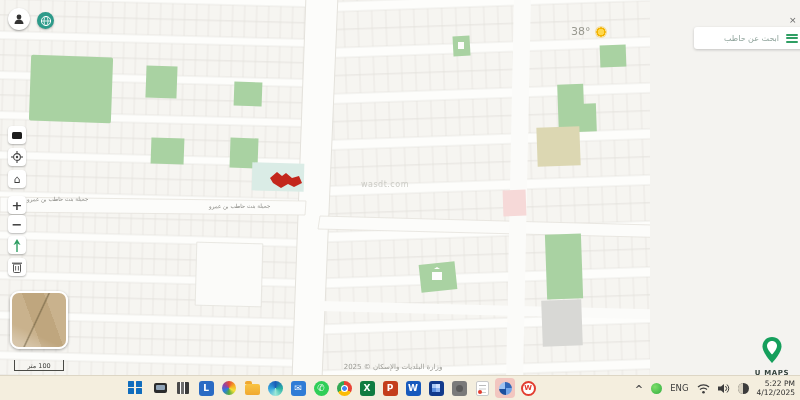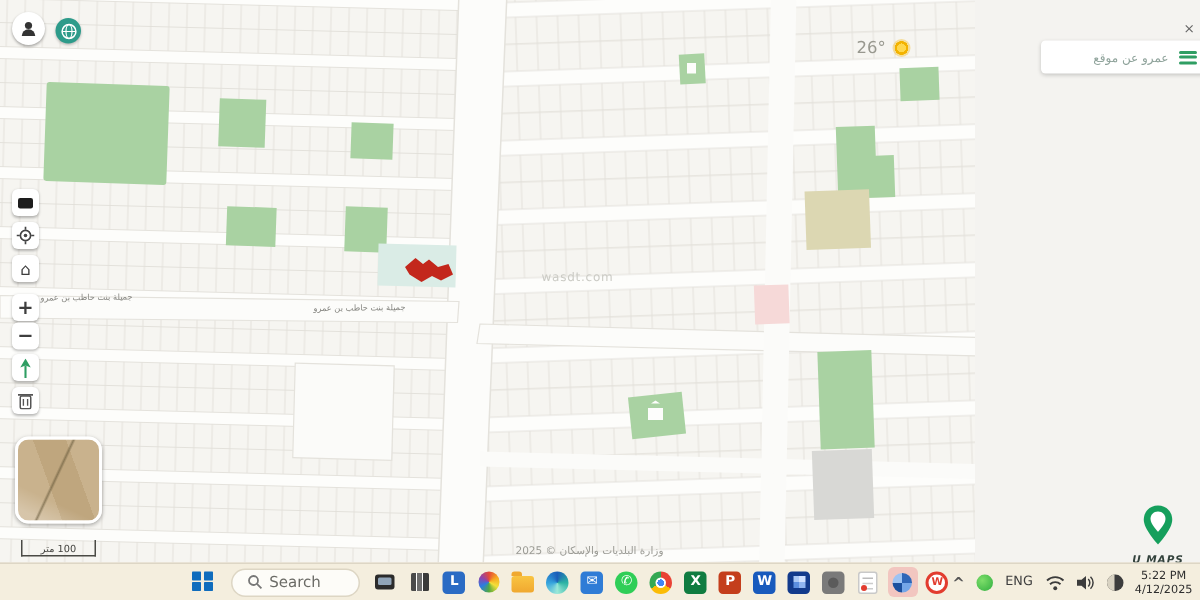--- a/index.html
+++ b/index.html
@@ -38,21 +38,21 @@
     box-shadow:0 1px 3px rgba(0,0,0,.35);
     background:
       linear-gradient(115deg,rgba(122,104,70,.0) 45%,rgba(95,82,52,.55) 47%,rgba(122,104,70,0) 49%),
       linear-gradient(25deg,rgba(255,255,255,.25) 10%,rgba(0,0,0,0) 30%),
       linear-gradient(70deg,#c9b28d 0 40%,#bfa67e 40% 70%,#c9b28d 70%);}
   .scalebar{position:absolute;left:14px;top:360px;width:50px;height:11px;
     border-left:1.5px solid #4a4a45;border-right:1.5px solid #4a4a45;border-bottom:1.5px solid #4a4a45;
     display:flex;align-items:flex-end;justify-content:center;}
   .scalebar span{font-size:6.5px;color:#3e3e3a;line-height:1;padding-bottom:1px;}
   .brand{position:absolute;left:746px;top:336px;width:52px;text-align:center;}
-  .brand .txt{font-size:7px;font-weight:bold;color:#33423c;letter-spacing:.6px;margin-top:1px;font-style:italic;}
+  .brand .txt{font-size:7px;font-weight:bold;color:#33423c;letter-spacing:.6px;margin-top:1px;}
 
   
   .taskbar{position:absolute;left:0;bottom:0;width:800px;height:25px;background:#f4eede;border-top:1px solid #ddd6c5;
     display:flex;align-items:center;}
   .tb-start{margin-left:128px;width:15px;height:15px;display:grid;grid-template-columns:6px 6px;grid-template-rows:6px 6px;gap:1.5px;cursor:pointer;}
   .tb-start i{background:#0f6cbd;display:block;border-radius:.5px;}
   .pill{margin-left:12px;display:flex;align-items:center;gap:5px;background:#fdfcf8;border:1px solid #ddd6c4;
     border-radius:11px;height:19px;padding:0 10px;width:103px;}
   .pill .ph{font-size:10px;color:#6b6b66;}
   .apps{display:flex;gap:3px;margin-left:7px;}
@@ -80,21 +80,21 @@
   .ic-notes::after{content:"";position:absolute;left:1px;bottom:1px;width:4px;height:4px;border-radius:50%;background:#e23c2f;}
   .ic-pinwheel{width:13px;height:13px;border-radius:50%;background:conic-gradient(#2f66b8 0 90deg,#74a6e8 0 180deg,#1b4f9e 0 270deg,#9ec3f2 0);}
   .ic-wps{width:15px;height:15px;border-radius:50%;background:#fff;border:2.5px solid #e23c2f;color:#e23c2f;
     font-size:7px;font-weight:bold;display:flex;align-items:center;justify-content:center;}
   .tray{margin-left:auto;display:flex;align-items:center;gap:8px;margin-right:5px;}
   .chev{font-size:10px;color:#555;font-weight:bold;transform:translateY(1px);}
   .ic-greendot{width:11px;height:11px;border-radius:50%;background:radial-gradient(circle at 35% 35%,#7ede6a,#2fae3f);}
   .lang{font-size:8.5px;color:#3c3c3c;}
   .ic-moon{width:11px;height:11px;border-radius:50%;background:#3c3c3c;position:relative;overflow:hidden;}
   .ic-moon::after{content:"";position:absolute;left:0;top:0;width:50%;height:100%;background:#d8d2c2;}
-  .clock{text-align:center;font-size:7.5px;color:#2e2e2e;line-height:1.2;}
+  .clock{text-align:right;font-size:7.5px;color:#2e2e2e;line-height:1.2;}
 </style>
 </head>
 <body>
 
 <div class="screen">
 
   <div class="map">
     <svg width="800" height="375" viewBox="0 0 800 375">
       <defs>
         <pattern id="lotsA" width="12" height="40" patternUnits="userSpaceOnUse">
@@ -205,26 +205,26 @@
   <div class="mbtn" style="top:258px;">
     <svg width="10" height="12" viewBox="0 0 10 12">
       <rect x="1.5" y="3" width="7" height="8.5" rx="1" fill="none" stroke="#555" stroke-width="1"></rect>
       <line x1="0" y1="2.2" x2="10" y2="2.2" stroke="#555" stroke-width="1.2"></line>
       <line x1="3.6" y1="5" x2="3.6" y2="9.5" stroke="#555" stroke-width=".9"></line>
       <line x1="6.4" y1="5" x2="6.4" y2="9.5" stroke="#555" stroke-width=".9"></line>
     </svg>
   </div>
 
   <div class="weather">
-    <span class="t">26°</span>
+    <span class="t">38°</span>
     <span class="sun"></span>
   </div>
 
   <div class="searchbox">
-    <span class="ph">عمرو عن موقع</span>
+    <span class="ph">ابحث عن حاطب</span>
     <span class="burger">
         <i></i>
         <i></i>
         <i></i>
       </span>
   </div>
   <span class="close-x">×</span>
 
   <div class="minimap"></div>
   <div class="scalebar">
@@ -240,27 +240,20 @@
   </div>
 
   <div class="taskbar">
     <div class="tb-start">
         <i></i>
         <i></i>
         <i></i>
         <i></i>
       </div>
 
-    <div class="pill">
-      <svg width="10" height="10" viewBox="0 0 10 10">
-        <circle cx="4" cy="4" r="3" fill="none" stroke="#777" stroke-width="1.2"></circle>
-        <line x1="6.3" y1="6.3" x2="9.3" y2="9.3" stroke="#777" stroke-width="1.2"></line>
-      </svg>
-      <span class="ph">Search</span>
-    </div>
 
     <div class="apps">
       <div class="ap">
           <span class="ic-laptop"></span>
         </div>
       <div class="ap">
           <span class="ic-docs"></span>
         </div>
       <div class="ap">
           <span class="sq bg-l">L</span>

